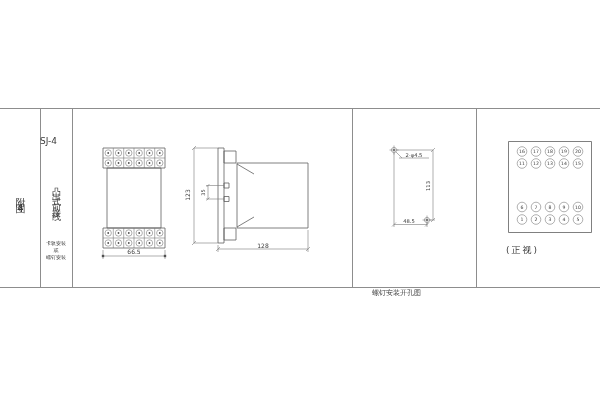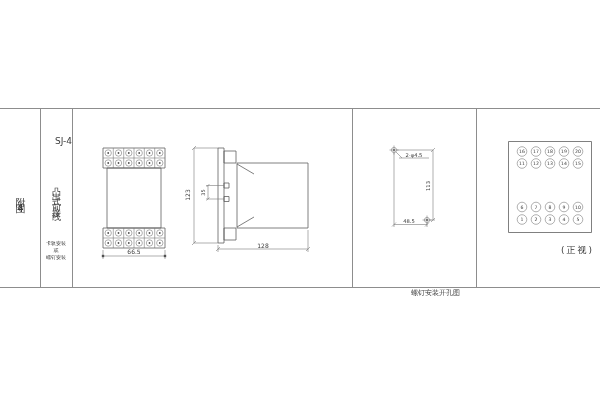--- a/index.html
+++ b/index.html
@@ -8,26 +8,26 @@
     font-family:"DejaVu Sans",sans-serif;color:#3a3a3a;overflow:hidden;
   }
   .hline{position:absolute;left:0;width:600px;height:0;border-top:1px solid #8d8d8d;}
   .vline{position:absolute;top:108px;height:179px;width:0;border-left:1px solid #8d8d8d;}
   .vtext{
     writing-mode:vertical-rl;text-orientation:upright;
     position:absolute;color:#3a3a3a;
   }
   .row-label{left:0;width:40px;top:176px;height:58px;font-size:10px;letter-spacing:7px;
     display:flex;align-items:center;justify-content:center;}
-  .model{position:absolute;left:40px;width:32px;top:136px;text-align:right;font-size:9px;}
+  .model{position:absolute;left:40px;width:32px;top:136px;text-align:left;font-size:9px;}
   .conn-type{left:40px;width:32px;top:152px;height:86px;font-size:9px;letter-spacing:5px;
     display:flex;align-items:center;justify-content:center;}
   .mount-note{position:absolute;left:40px;width:32px;top:240px;text-align:center;
     font-size:5px;line-height:7px;color:#3a3a3a;}
-  .caption{position:absolute;text-align:right;color:#3a3a3a;}
+  .caption{position:absolute;text-align:left;color:#3a3a3a;}
   .drill-caption{left:372px;width:88px;top:257px;font-size:7px;margin-top:31px;}
   .terminal-caption{left:506px;width:88px;top:244px;font-size:9px;letter-spacing:2px;}
   svg{position:absolute;overflow:visible;}
   svg *{vector-effect:non-scaling-stroke;}
   .ln{stroke:#606060;stroke-width:0.8;fill:none;}
   .thin{stroke:#7a7a7a;stroke-width:0.6;fill:none;}
   .fillsq{fill:#505050;stroke:none;}
   .dot{fill:#505050;stroke:none;}
   text{fill:#3a3a3a;font-family:"DejaVu Sans",sans-serif;}
 </style>

